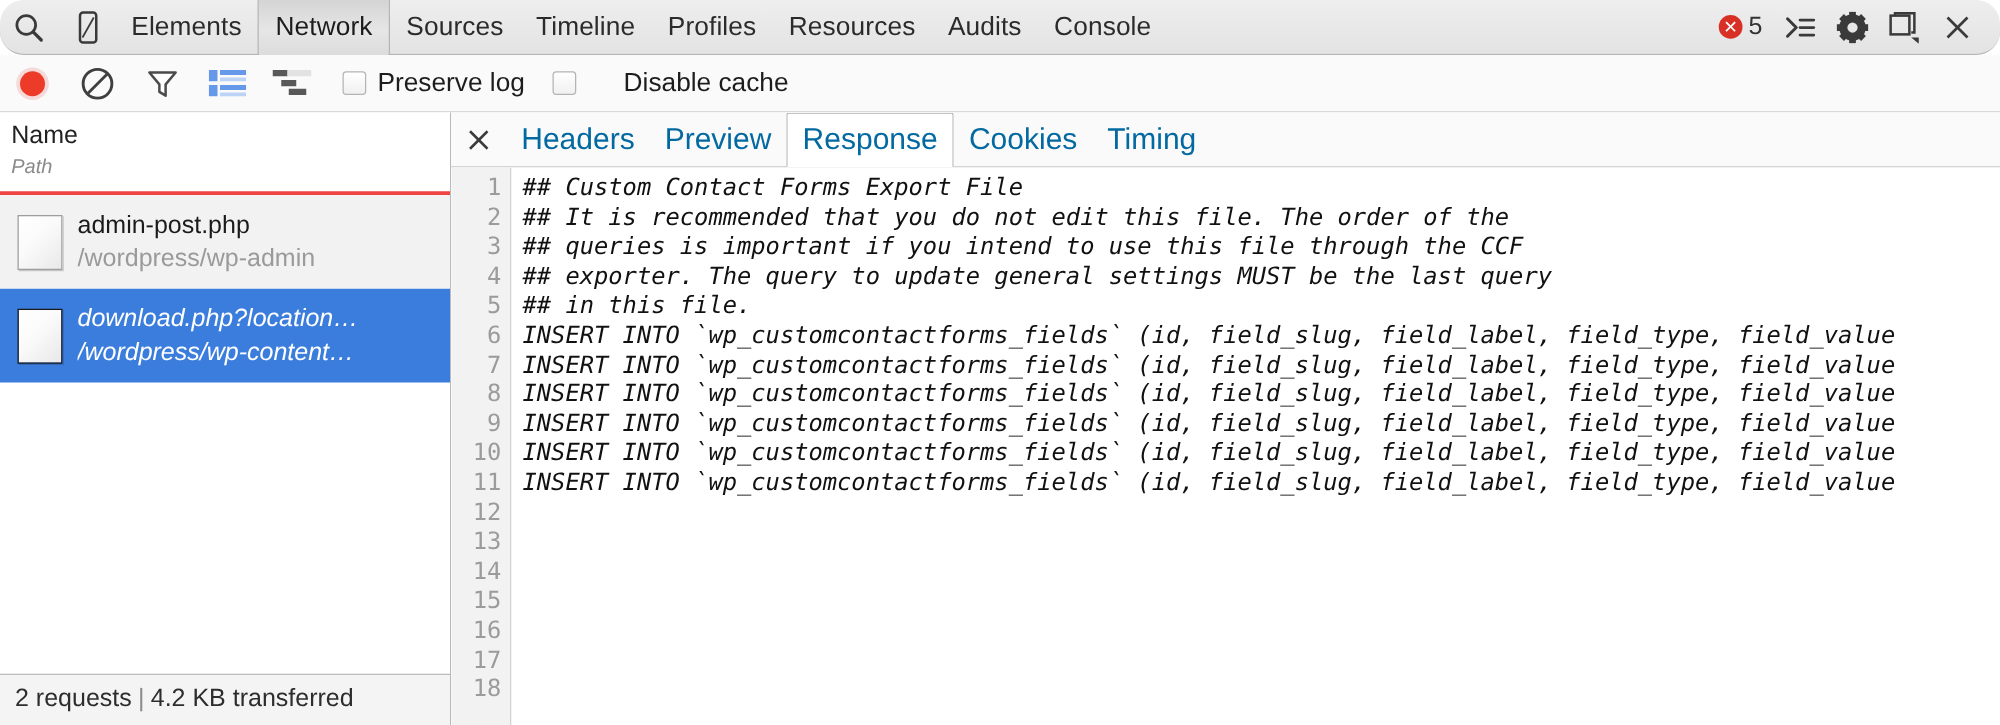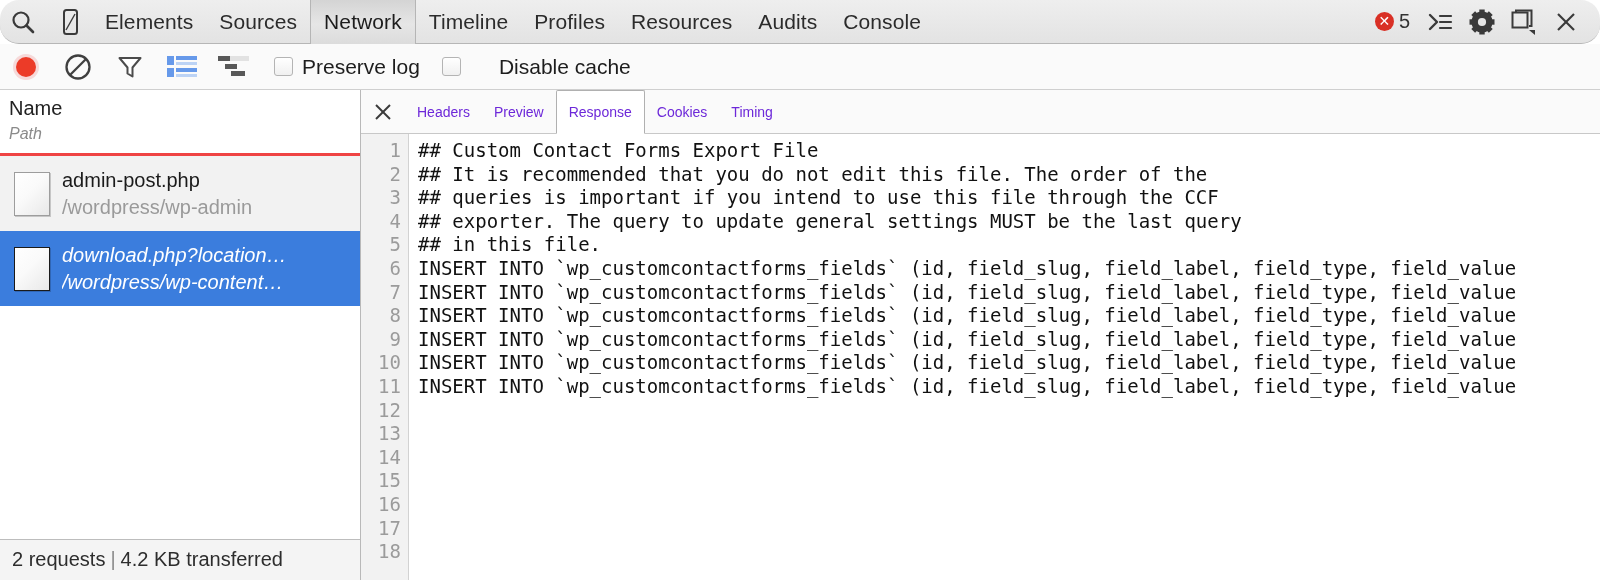--- a/index.html
+++ b/index.html
@@ -222,22 +222,22 @@
     box-sizing: border-box;
   }
   .close-x {
     width: 44px;
     display: flex; align-items: center; justify-content: center;
   }
   .stab {
     display: flex;
     align-items: center;
     padding: 0 12px;
-    font-size: 14px;
-    color: #6d28d9;
+    font-size: 24px;
+    color: #0369a1;
     height: 44px;
     box-sizing: border-box;
     white-space: nowrap;
   }
   .stab.active {
     background: #ffffff;
     border: 1px solid #b0b0b0;
     border-bottom-color: #ffffff;
     margin-bottom: -1px;
     border-radius: 2px 2px 0 0;
@@ -273,20 +273,21 @@
     padding-top: 5px;
     padding-left: 9px;
     box-sizing: border-box;
   }
   .cl {
     font-family: "DejaVu Sans Mono", monospace;
     font-size: 19px;
     line-height: 23.6px;
     color: #111111;
     white-space: pre;
+    font-style: italic;
   }
 </style>
 </head>
 <body>
 
 <div id="app">
 
   <div class="tabbar">
 
     <div class="tb-icon">
@@ -298,22 +299,22 @@
 
     <div class="tb-icon">
       <svg width="24" height="28" viewBox="0 0 24 28">
         <rect x="7" y="2" width="13" height="24" rx="2.5" fill="none" stroke="#3a3a3a" stroke-width="2"></rect>
         <line x1="9" y1="22" x2="18" y2="6" stroke="#3a3a3a" stroke-width="1.4"></line>
       </svg>
     </div>
 
     <div class="tabs">
       <div class="tab">Elements</div>
+      <div class="tab active">Network</div>
       <div class="tab">Sources</div>
-      <div class="tab active">Network</div>
       <div class="tab">Timeline</div>
       <div class="tab">Profiles</div>
       <div class="tab">Resources</div>
       <div class="tab">Audits</div>
       <div class="tab">Console</div>
     </div>
 
     <div class="tabbar-right">
       <div class="err-badge">
         <div class="err-circle">✕</div>

